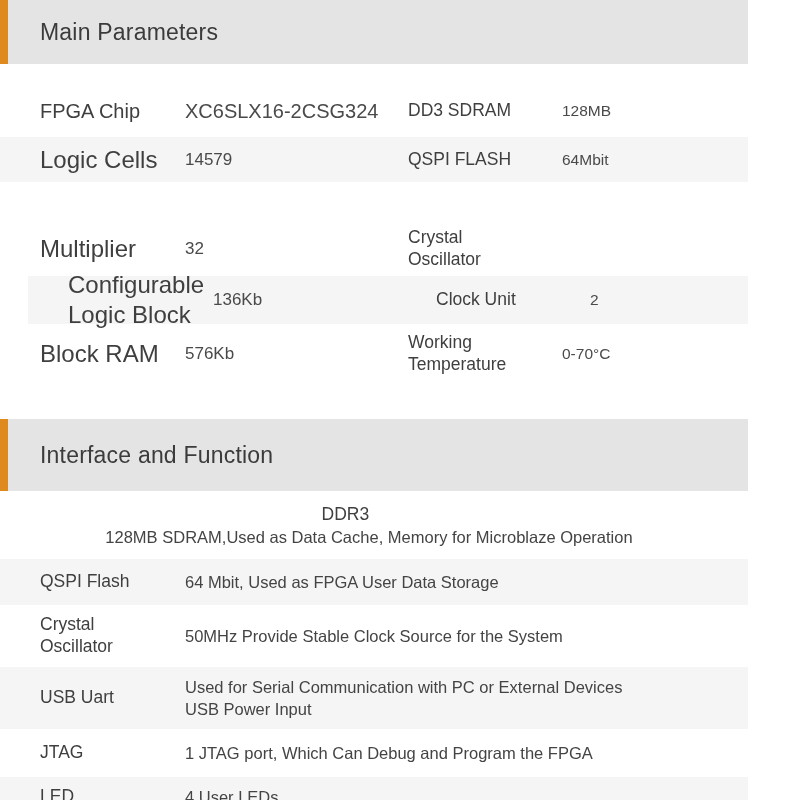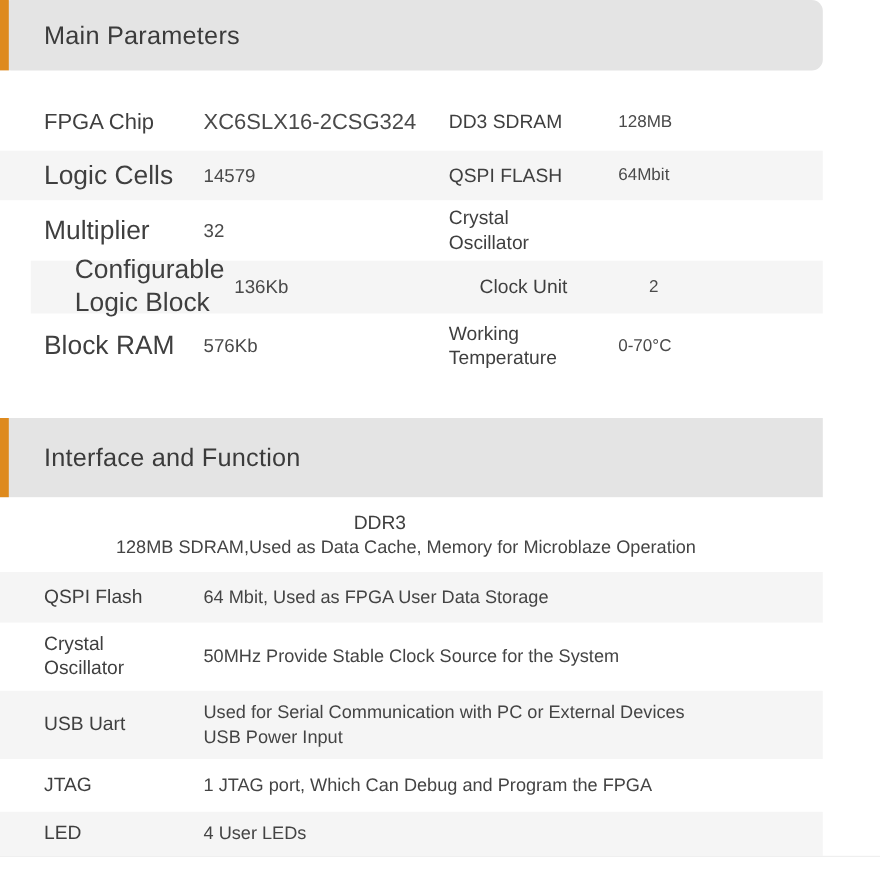--- a/index.html
+++ b/index.html
@@ -33,36 +33,36 @@
     width: 8px;
     background: var(--accent, #DE8A1E);
   }
   .section-header .title {
     margin-left: 40px;
     font-size: 23px;
     font-weight: 400;
     color: #3b3b3b;
     letter-spacing: 0.2px;
   }
-  #header-main { height: 64px; border-radius: 10px; }
+  #header-main { height: 64px; }
   #header-interface { height: 72px; margin-top: 35px; }
 
   
   .params-table {
     width: 748px;
     margin-top: 21px;
   }
   .params-table .row {
     display: flex;
     align-items: center;
   }
   .params-table .row:nth-child(even) { background: var(--row_alt_bg, #F5F5F5); }
   .params-table .row:nth-child(1) { height: 52px; }
   .params-table .row:nth-child(2) { height: 45px; }
-  .params-table .row:nth-child(3) { height: 55px; }
+  .params-table .row:nth-child(3) { height: 55px; margin-top: 39px; }
   .params-table .row:nth-child(4) { height: 48px; margin-left: 28px; }
   .params-table .row:nth-child(5) { height: 60px; }
 
   .cell { white-space: pre-line; line-height: 1.25; }
   .l-label { margin-left: 40px; width: 145px; font-size: 24px; color: #3f3f3f; }
   .l-value { width: 223px; font-size: 17px; color: #4a4a4a; }
   .r-label { width: 154px; font-size: 17.5px; color: #3f3f3f; }
   .r-value { flex: 1; font-size: 15.5px; color: #4a4a4a; }
   .params-table .row:nth-child(1) .l-label,
   .params-table .row:nth-child(1) .l-value { font-size: 20px; }

